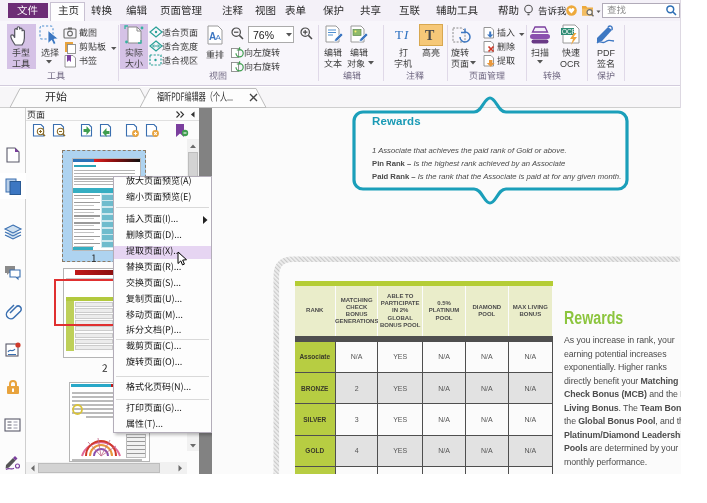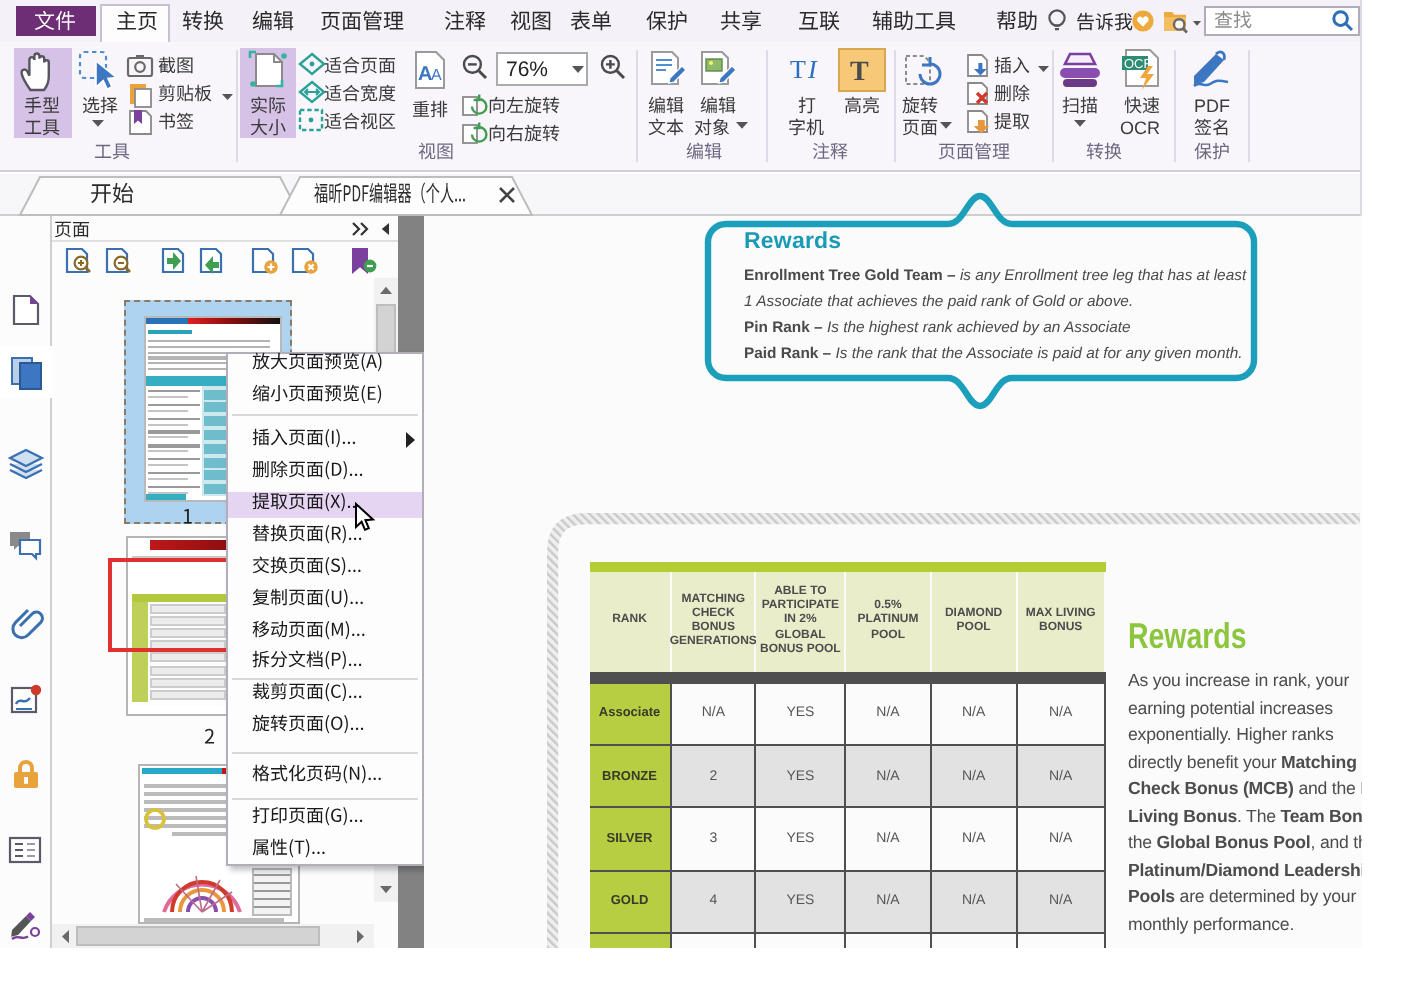--- a/index.html
+++ b/index.html
@@ -969,21 +969,20 @@
     <div style="position:absolute;left:116px;top:375.5px;width:93px;height:1px;background:#d9d9d9;"></div>
     <div style="position:absolute;left:116px;top:398.5px;width:93px;height:1px;background:#d9d9d9;"></div>
     <svg style="position:absolute;left:177px;top:252px" width="10" height="15">
       <path d="M1 0 v11.5 l2.8-2.6 1.7 4 1.9-.8 -1.7-4 3.8-.4z" fill="#fff" stroke="#000" stroke-width="1"></path>
     </svg>
     <div style="position:absolute;left:212px;top:108px;width:469px;height:366px;background:#fbfbfb;"></div>
     <svg style="position:absolute;left:340px;top:90px" width="300" height="125">
       <path d="M134 22 H23 a9 9 0 0 0 -9 9 v59 a9 9 0 0 0 9 9 h111 c8 0 10 14 16 14 c6 0 8 -14 16 -14 h112 a9 9 0 0 0 9 -9 v-59 a9 9 0 0 0 -9 -9 H166 c-8 0 -10 -14 -16 -14 c-6 0 -8 14 -16 14 z" fill="none" stroke="#1b9fba" stroke-width="3.2"></path>
     </svg>
     <div style="position:absolute;left:372px;top:115px;width:200px;height:14px;font-size:11.5px;font-weight:bold;color:#1a9ab5;letter-spacing:0.1px;">Rewards</div>
-    <div style="position:absolute;left:372px;top:133px;width:260px;height:10px;font-size:7.7px;color:#4a4a4a;white-space:nowrap;"><b>Enrollment Tree Gold Team – </b><i>is any Enrollment tree leg that has at least</i></div>
     <div style="position:absolute;left:372px;top:145.5px;width:260px;height:10px;font-size:7.7px;color:#4a4a4a;white-space:nowrap;"><i>1 Associate that achieves the paid rank of Gold or above.</i></div>
     <div style="position:absolute;left:372px;top:158.5px;width:260px;height:10px;font-size:7.7px;color:#4a4a4a;white-space:nowrap;"><b>Pin Rank – </b><i>Is the highest rank achieved by an Associate</i></div>
     <div style="position:absolute;left:372px;top:172px;width:260px;height:10px;font-size:7.7px;color:#4a4a4a;white-space:nowrap;"><b>Paid Rank – </b><i>Is the rank that the Associate is paid at for any given month.</i></div>
     <svg style="position:absolute;left:270px;top:250px" width="411" height="224">
       <defs>
         <pattern id="hp" width="3" height="3" patternUnits="userSpaceOnUse" patternTransform="rotate(-45)">
           <rect width="3" height="3" fill="#efefef"></rect>
           <rect width="1.2" height="3" fill="#c9c9c9"></rect>
         </pattern>
       </defs>

